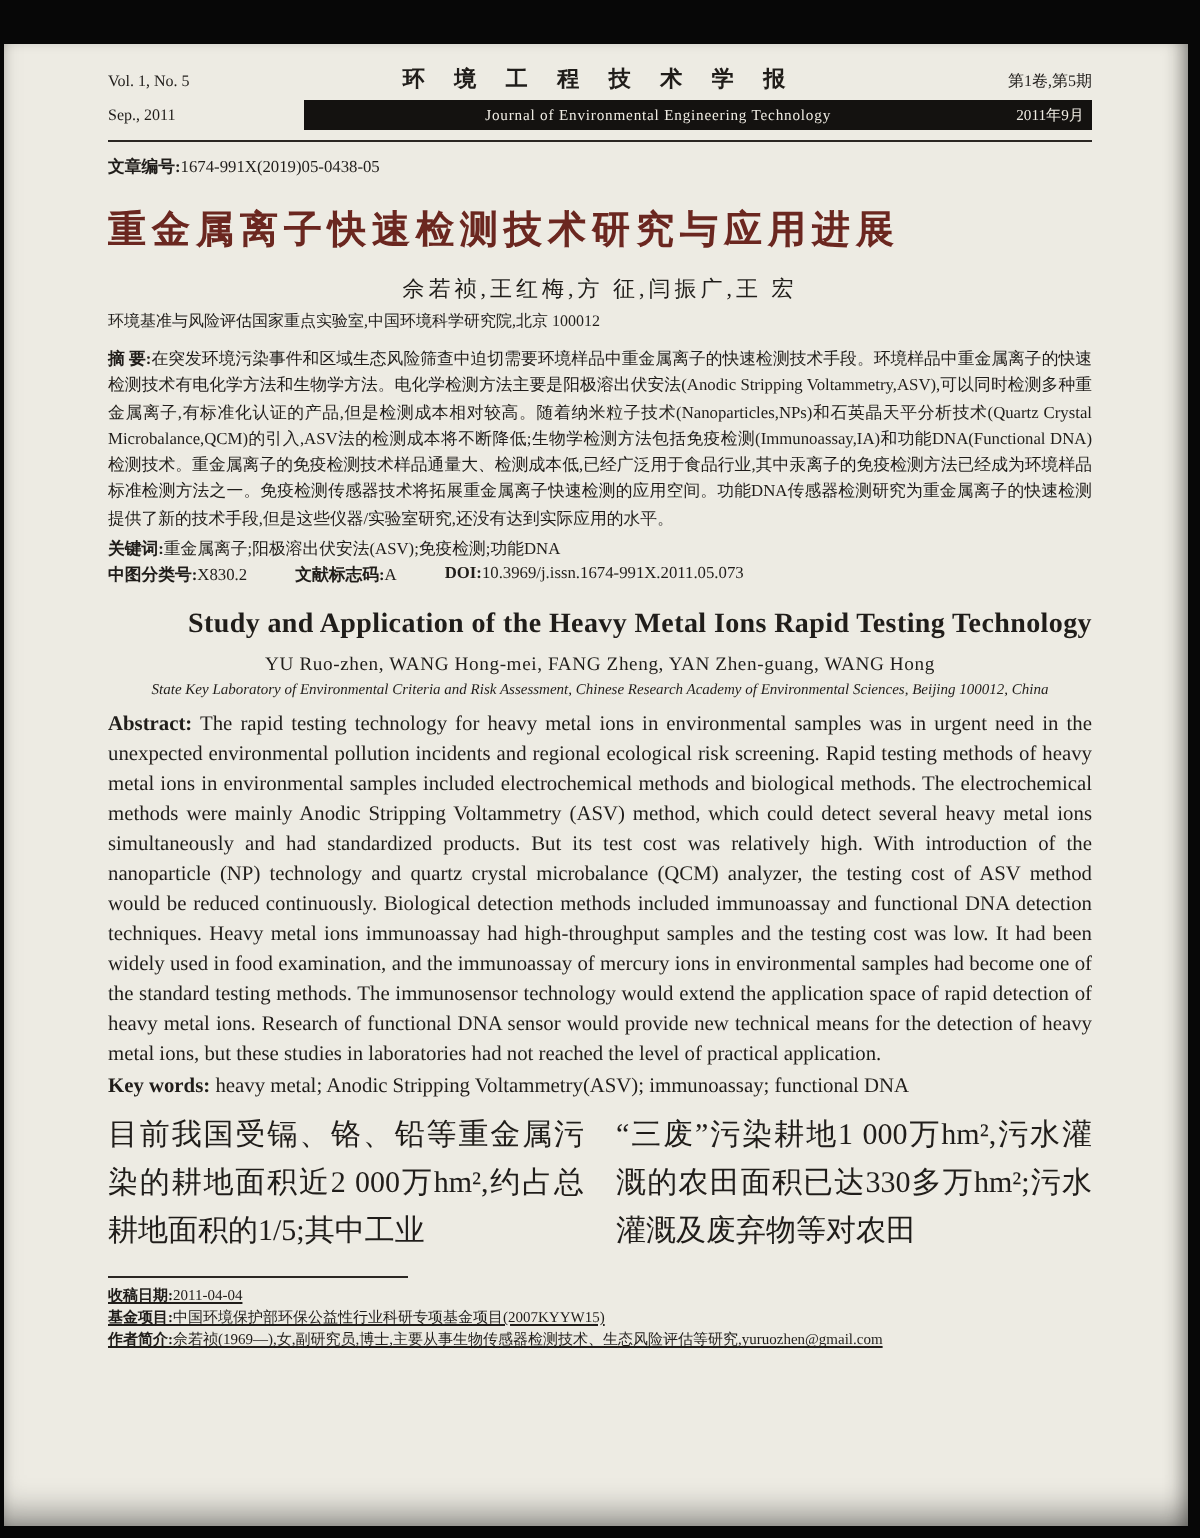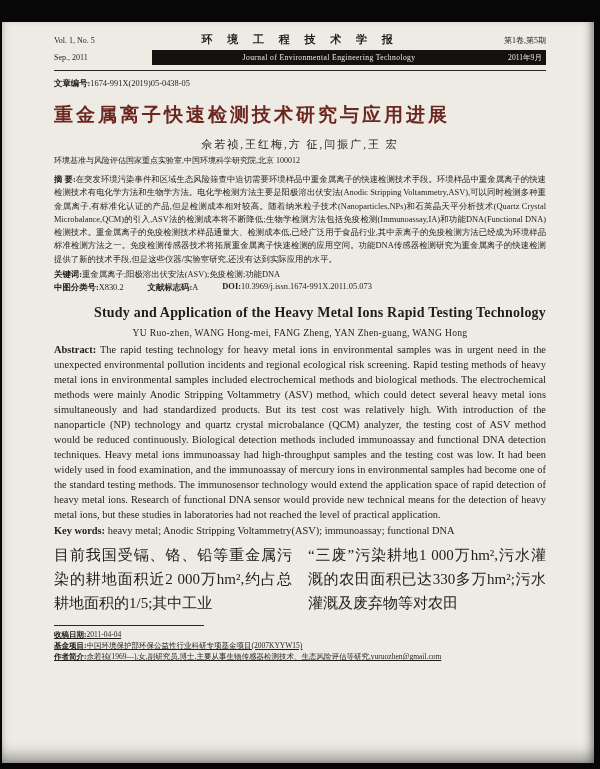--- a/index.html
+++ b/index.html
@@ -105,20 +105,21 @@
   <p class="kw-cn"><span class="b">关键词:</span><span>重金属离子;阳极溶出伏安法(ASV);免疫检测;功能DNA</span></p>
 
   <p class="clc-line">
     <span><span class="b">中图分类号:</span><span>X830.2</span></span>
     <span><span class="b">文献标志码:</span><span>A</span></span>
     <span><span class="b">DOI:</span><span>10.3969/j.issn.1674-991X.2011.05.073</span></span>
   </p>
 
   <h2 class="title-en">Study and Application of the Heavy Metal Ions Rapid Testing Technology</h2>
   <div class="authors-en">YU Ruo-zhen, WANG Hong-mei, FANG Zheng, YAN Zhen-guang, WANG Hong</div>
+  <div class="affil-en">State Key Laboratory of Environmental Criteria and Risk Assessment, Chinese Research Academy of Environmental Sciences, Beijing 100012, China</div>
 
   <p class="abstract-en"><span class="b">Abstract:</span> <span>The rapid testing technology for heavy metal ions in environmental samples was in urgent need in the unexpected environmental pollution incidents and regional ecological risk screening. Rapid testing methods of heavy metal ions in environmental samples included electrochemical methods and biological methods. The electrochemical methods were mainly Anodic Stripping Voltammetry (ASV) method, which could detect several heavy metal ions simultaneously and had standardized products. But its test cost was relatively high. With introduction of the nanoparticle (NP) technology and quartz crystal microbalance (QCM) analyzer, the testing cost of ASV method would be reduced continuously. Biological detection methods included immunoassay and functional DNA detection techniques. Heavy metal ions immunoassay had high-throughput samples and the testing cost was low. It had been widely used in food examination, and the immunoassay of mercury ions in environmental samples had become one of the standard testing methods. The immunosensor technology would extend the application space of rapid detection of heavy metal ions. Research of functional DNA sensor would provide new technical means for the detection of heavy metal ions, but these studies in laboratories had not reached the level of practical application.</span></p>
 
   <p class="kw-en"><span class="b">Key words:</span> <span>heavy metal; Anodic Stripping Voltammetry(ASV); immunoassay; functional DNA</span></p>
 
   <div class="columns">
     <p>目前我国受镉、铬、铅等重金属污染的耕地面积近2 000万hm²,约占总耕地面积的1/5;其中工业</p>
     <p>“三废”污染耕地1 000万hm²,污水灌溉的农田面积已达330多万hm²;污水灌溉及废弃物等对农田</p>
   </div>
 

